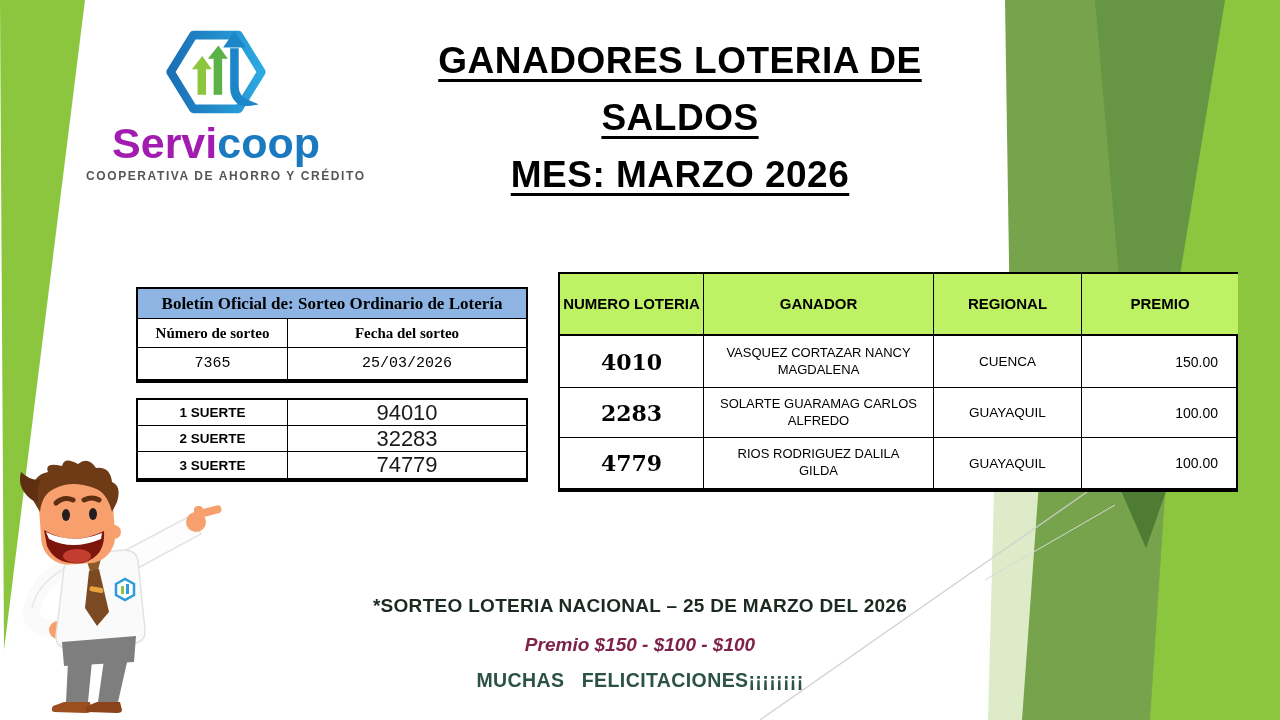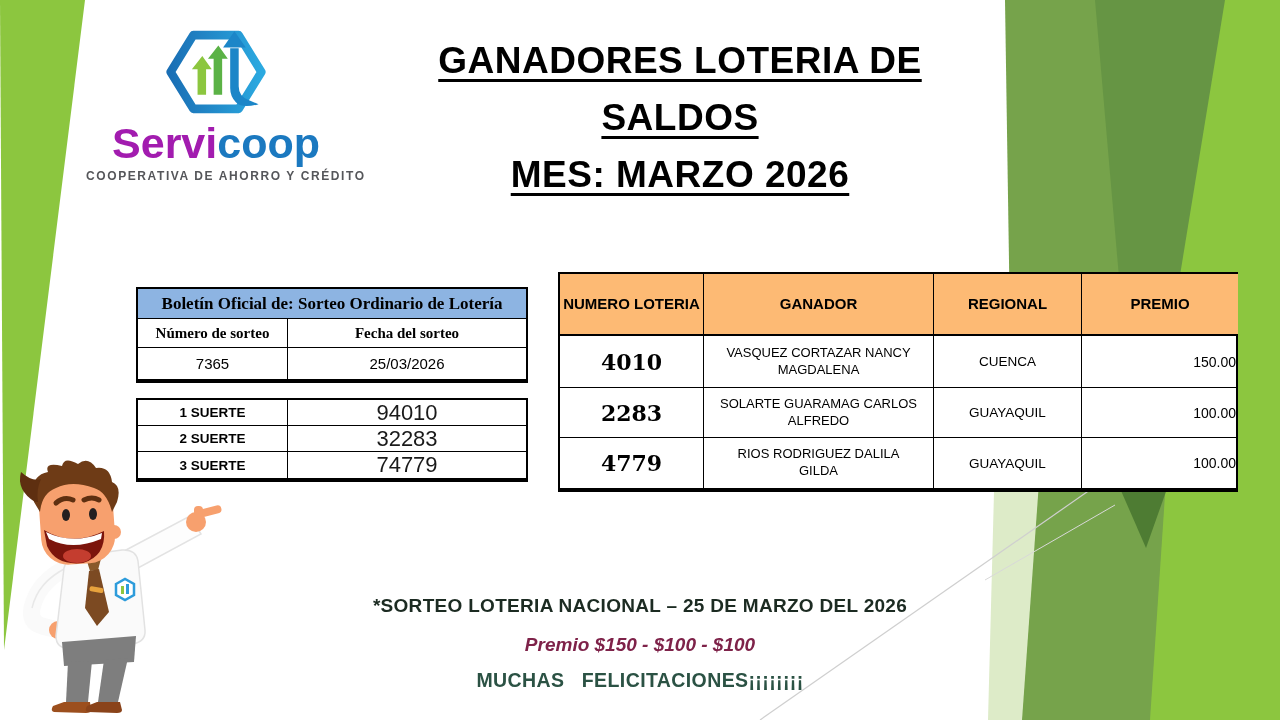--- a/index.html
+++ b/index.html
@@ -29,42 +29,42 @@
   .tbl{position:absolute;background:#fff;border:2px solid #000;border-bottom-width:4px;box-sizing:border-box;}
   .cell{box-sizing:border-box;display:flex;align-items:center;justify-content:center;text-align:center;}
 
   
   .boletin{left:136px;top:287px;width:392px;display:grid;grid-template-columns:150px 238px;grid-template-rows:30px 29px:32px;}
   .boletin .hdr{
     grid-column:1 / -1;background:#8DB4E2;border-bottom:1.5px solid #000;
     font-family:Liberation Serif, serif;font-weight:700;font-size:17px;height:30px;
   }
   .boletin .lbl{font-family:"Liberation Serif",serif;font-weight:700;font-size:15px;height:29px;border-bottom:1px solid #000;}
-  .boletin .val{font-family:Liberation Sans, sans-serif;font-size:15px;height:31px;}
+  .boletin .val{font-family:Liberation Mono, monospace;font-size:15px;height:31px;}
   .boletin .c1{border-right:1.5px solid #000;}
 
   
   .suertes{left:136px;top:398px;width:392px;display:grid;grid-template-columns:150px 238px;}
   .suertes .cell{height:26px;}
   .suertes .row-line{border-bottom:1.5px solid #000;}
   .suertes .lbl{font-weight:700;font-size:13.5px;border-right:1.5px solid #000;}
   .suertes .val{font-size:22px;color:#1a1a1a;}
 
   
   .winners{left:558px;top:272px;width:680px;display:grid;grid-template-columns:144px 230px 148px 156px;}
   .winners .cell{border-bottom:1.5px solid #000;}
   .winners .vline{border-right:1.5px solid #000;}
   .winners .h{
-    background:#fdba74;height:62px;font-weight:700;font-size:15px;line-height:1.35;
+    background:#bef264;height:62px;font-weight:700;font-size:15px;line-height:1.35;
     border-bottom:2px solid #000;
   }
   .winners .numero{font-family:"DejaVu Serif",serif;font-weight:700;font-size:22px;}
   .winners .ganador{font-size:13px;line-height:1.3;padding:0 16px;}
   .winners .regional{font-size:13.5px;}
-  .winners .premio{font-size:14px;justify-content:flex-end;padding-right:2px;}
+  .winners .premio{font-size:14px;justify-content:flex-end;padding-right:20px;}
   .winners .r1{height:52px;}
   .winners .r2{height:50px;}
   .winners .r3{height:50px;border-bottom:none;}
 
   
   .footer{position:absolute;left:250px;top:595px;width:780px;text-align:center;}
   .f1{font-size:19px;font-weight:700;color:#1C2B22;letter-spacing:.3px;}
   .f2{margin-top:17px;font-size:19px;font-weight:700;font-style:italic;color:#7E2249;}
   .f3{margin-top:13px;font-size:19.5px;font-weight:700;color:#2B5244;white-space:pre;letter-spacing:.4px;}
 

